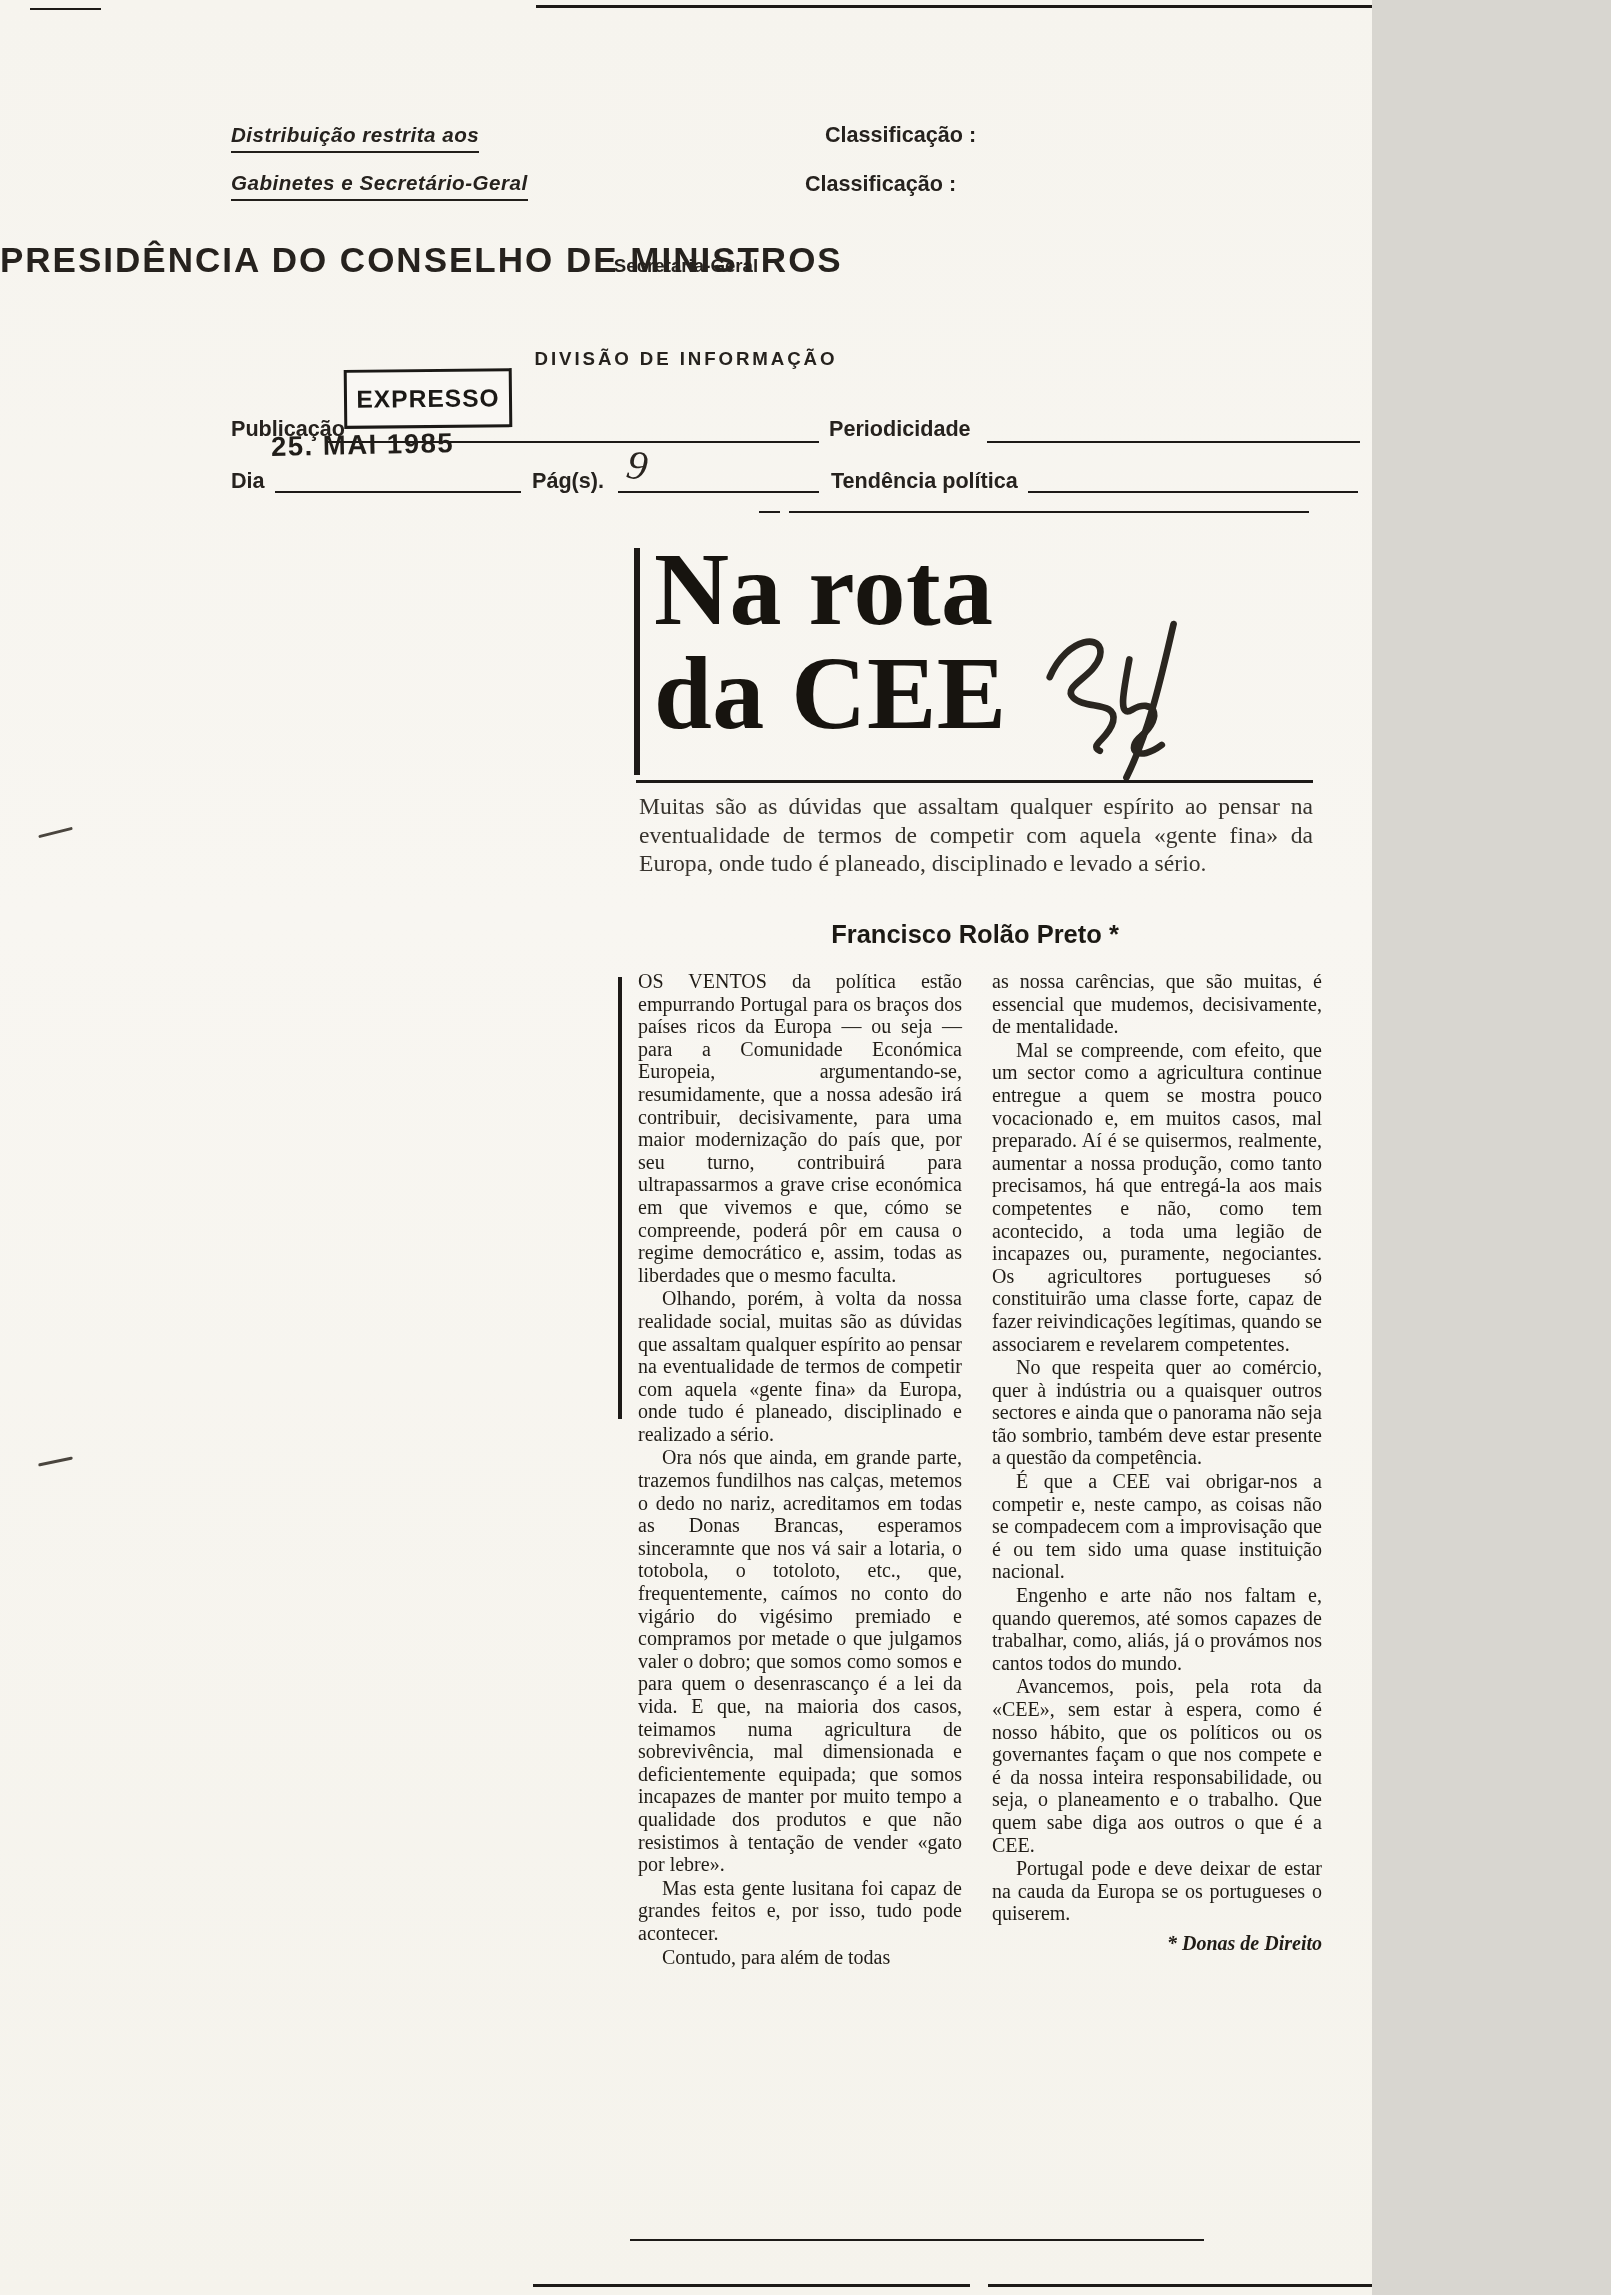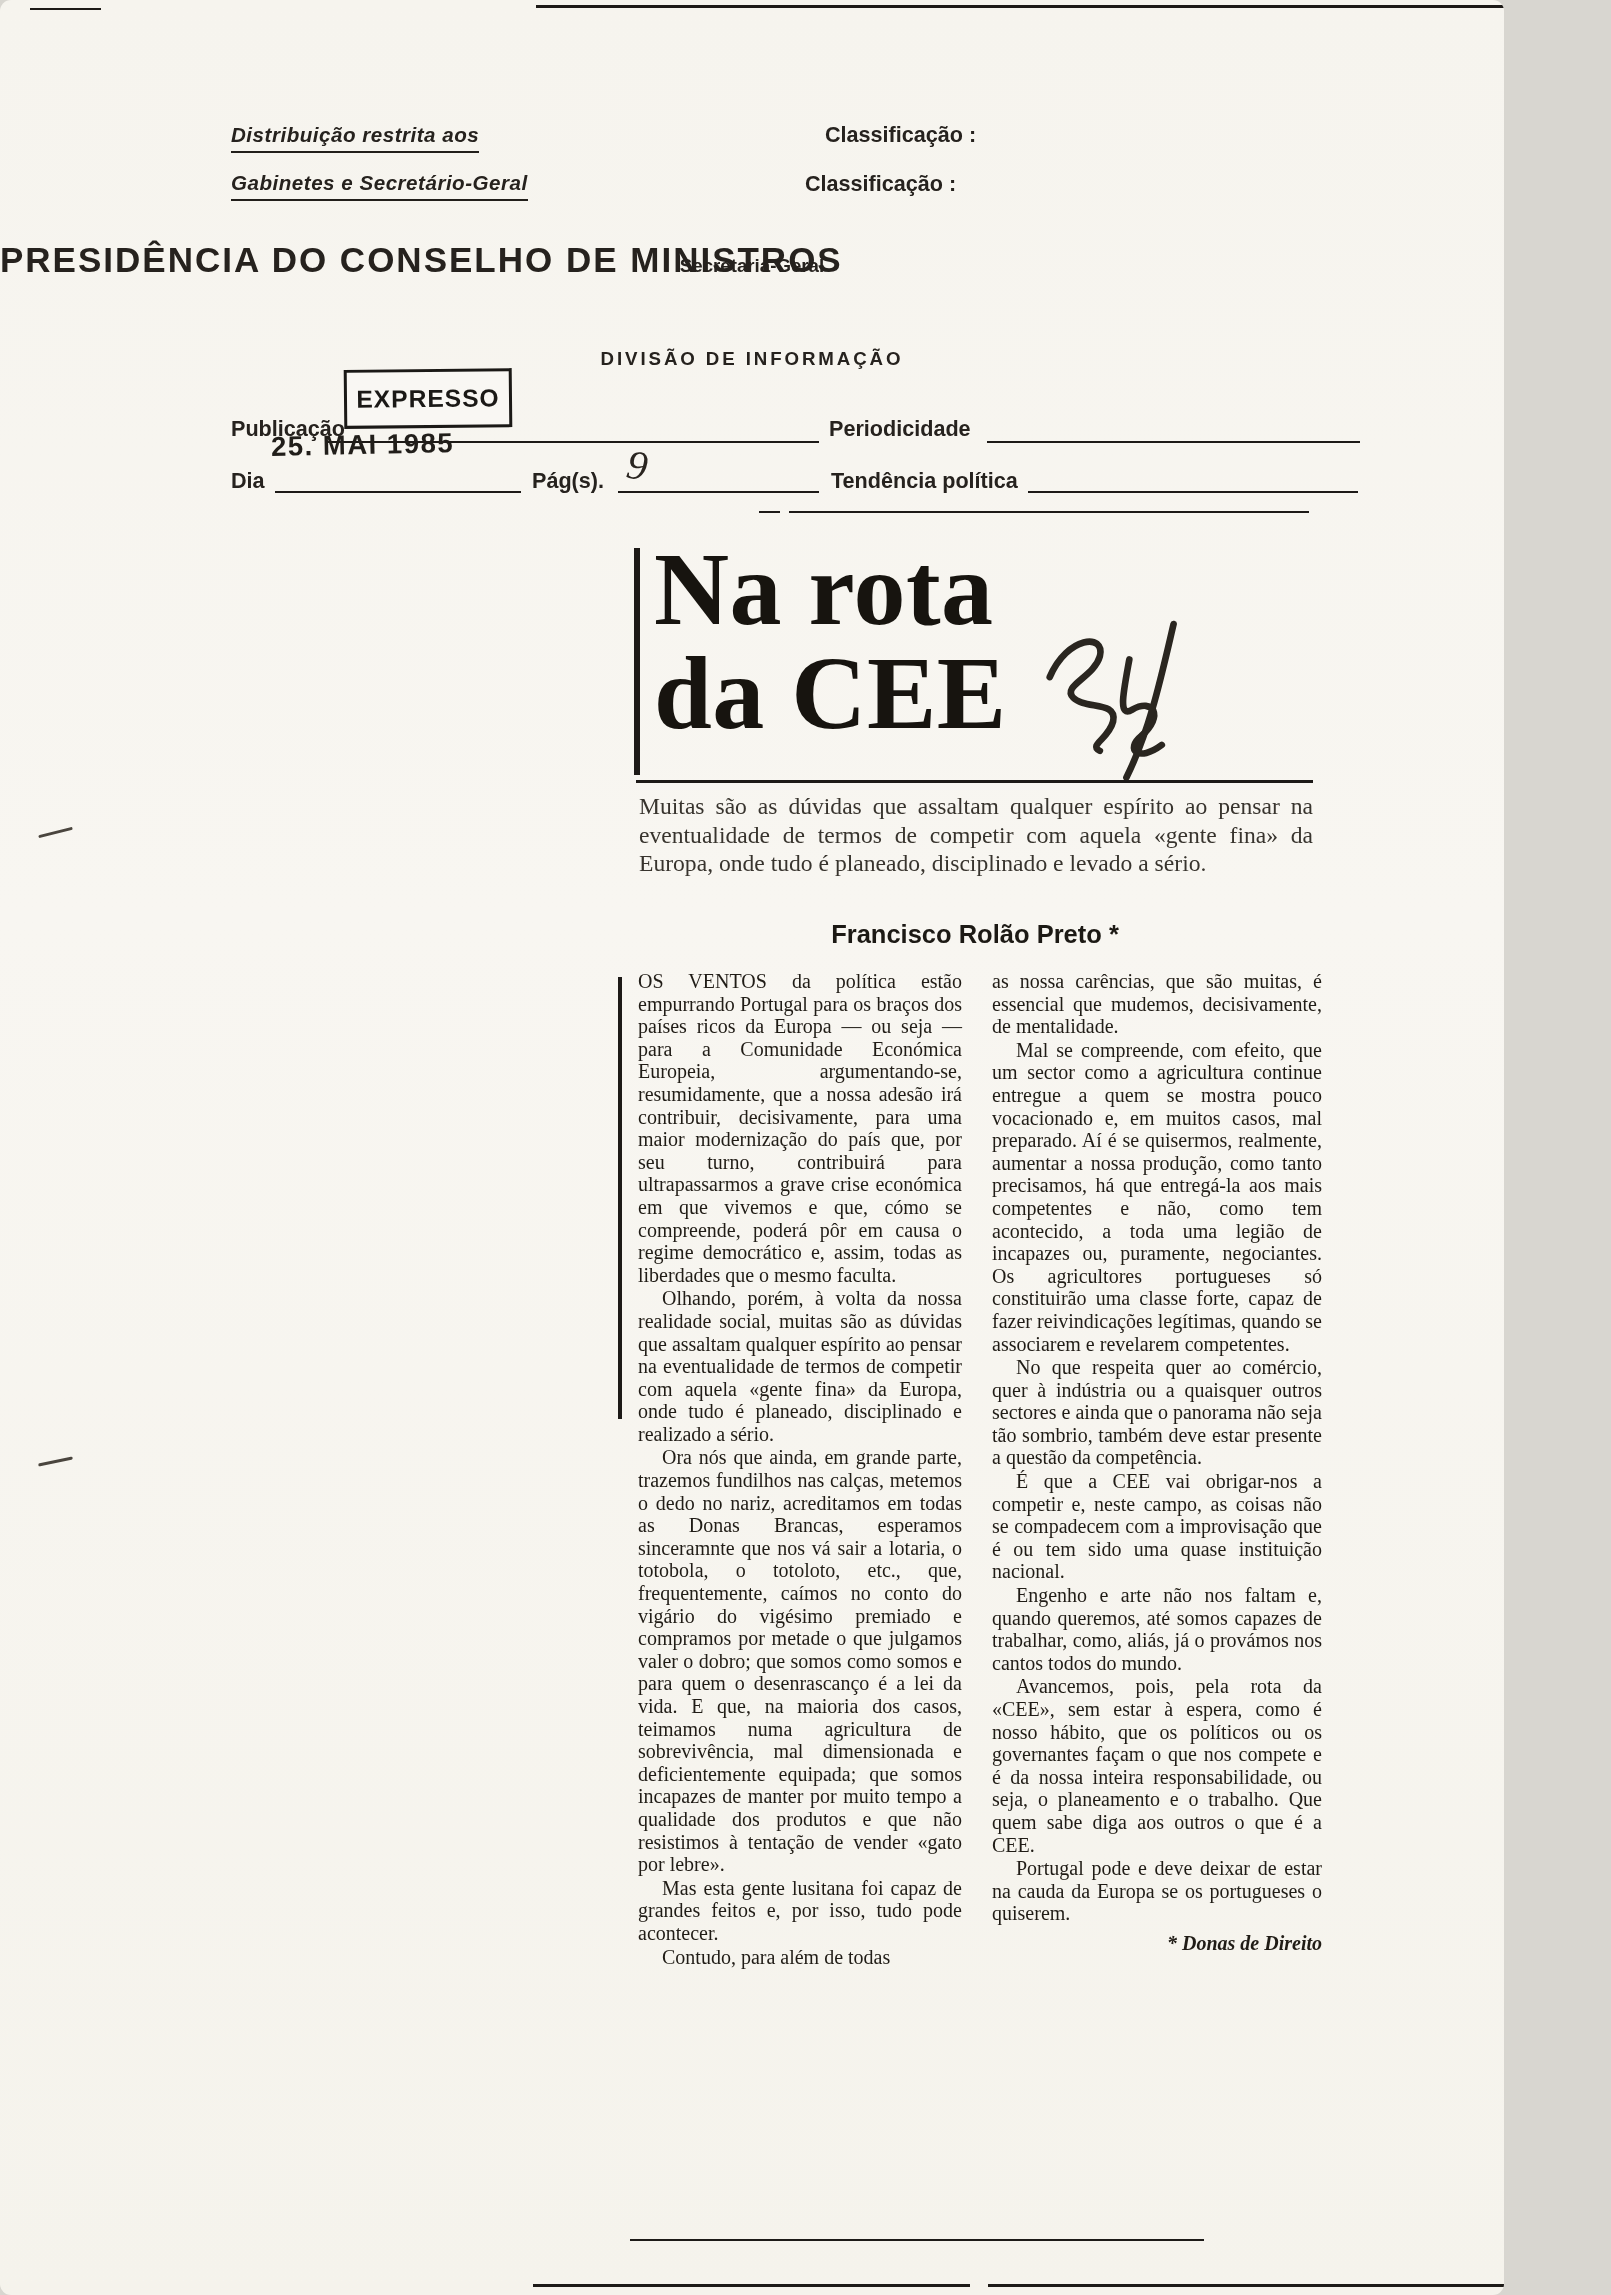--- a/index.html
+++ b/index.html
@@ -1,24 +1,23 @@
 <!DOCTYPE html>
 <html style="font-size:7.9px"><head>
 <meta charset="utf-8">
 <style>
   html,body{margin:0;padding:0;background:#d8d6d0;}
   .page{
     position:relative;
-    width:1504px;height:2295px;
+    width:1372px;height:2295px;
     background:#f7f5f0;
     background-image:linear-gradient(180deg,#f6f4ee 0%,#f8f6f1 40%,#f5f3ec 100%);
     color:#26221e;
     font-family:"Liberation Sans",sans-serif;
     overflow:hidden;
-    border-radius:11px;
   }
   .abs{position:absolute;}
   .rule{position:absolute;background:#1d1a17;}
   
   .restricted{font-style:italic;font-weight:bold;font-size:20.6px;border-bottom:2px solid #221f1b;padding-bottom:3.9px;letter-spacing:0.5px;}
   .hdr-label{font-weight:bold;font-size:21.6px;}
   .org-title{left:0;right:0;text-align:left;font-weight:bold;font-size:35px;letter-spacing:2px;margin-top:28px;}
   .org-sub{left:0;right:0;text-align:center;font-weight:bold;font-size:18.7px;}
   .directorate{left:231px;width:1160px;font-weight:bold;font-size:22.6px;text-align:justify;text-align-last:justify;letter-spacing:0.5px;}
   .division{left:0;right:0;text-align:center;font-weight:bold;font-size:18.7px;letter-spacing:2.9px;}

